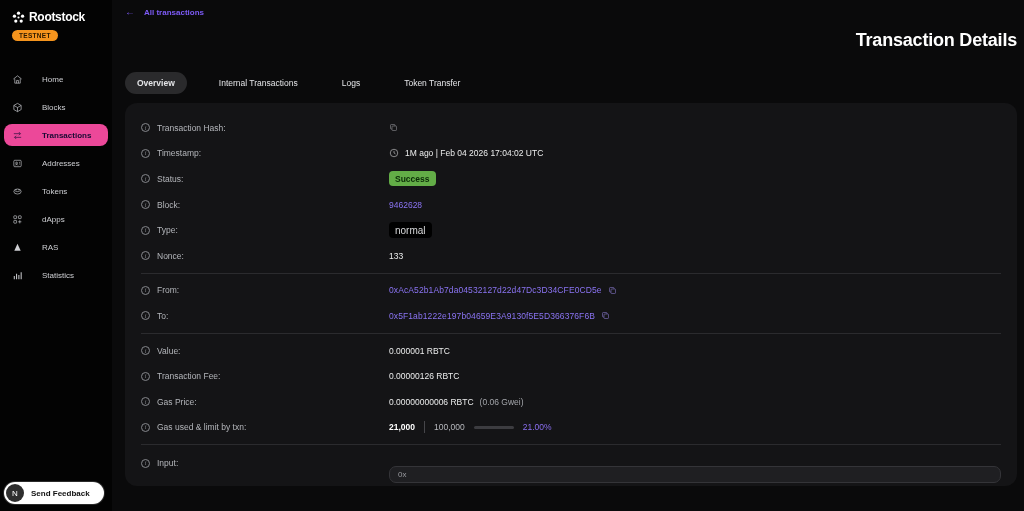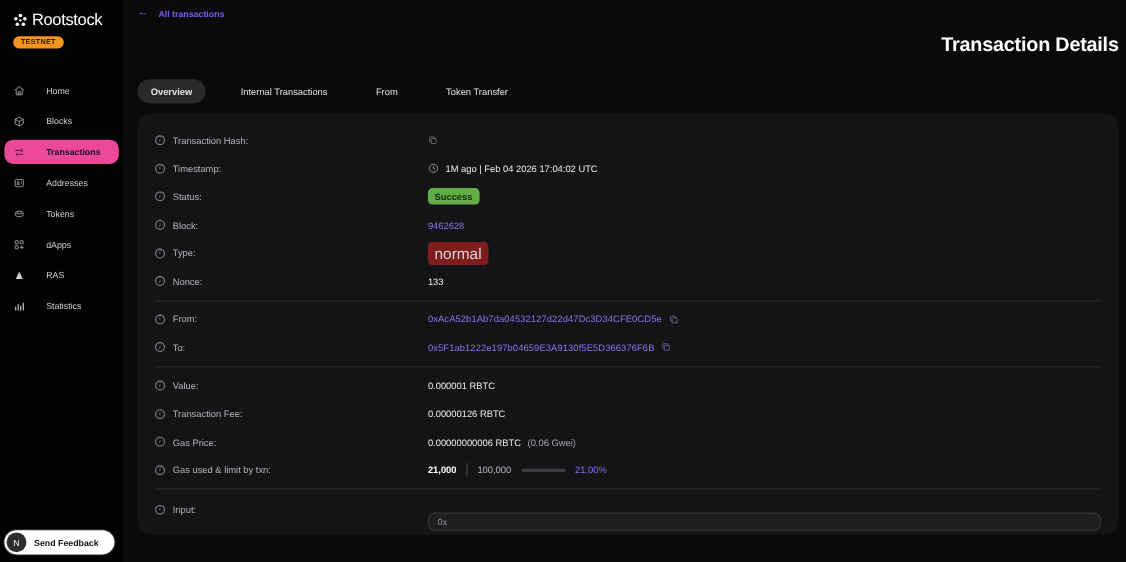--- a/index.html
+++ b/index.html
@@ -10,21 +10,21 @@
     color:#e9eaec;
     display:flex;
   }
   
   .sidebar {
     width:112px; height:511px; background:#030303;
     display:flex; flex-direction:column; flex-shrink:0; position:relative;
   }
   .brand { padding:10px 10px 0 12px; }
   .brand-row { display:flex; align-items:center; gap:4px; }
-  .brand-name { font-size:15px; font-weight:normal; color:#ffffff; letter-spacing:-0.3px; }
+  .brand-name { font-size:12px; font-weight:bold; color:#ffffff; letter-spacing:-0.3px; }
   .brand-badge {
     display:inline-block; margin-top:4px; background:#f5941d; color:#2b1a00;
     font-size:6.5px; font-weight:bold; padding:2px 7px; border-radius:8px; letter-spacing:0.3px;
   }
   .nav { margin-top:26px; display:flex; flex-direction:column; gap:6px; padding:0 4px; }
   .nav-item {
     display:flex; align-items:center; gap:19px; height:22px; padding:0 8px;
     color:#cfd0d4; font-size:8px; border-radius:8px; cursor:pointer;
   }
   .nav-item svg { width:11px; height:11px; stroke:#cfd0d4; fill:none; stroke-width:1.4; flex-shrink:0; }
@@ -75,21 +75,21 @@
   .copy-ic { width:9px; height:9px; cursor:pointer; flex-shrink:0; }
   .copy-ic svg { width:9px; height:9px; stroke:#a9abb1; fill:none; stroke-width:1.3; display:block; }
   .link { color:#8b74f3; cursor:pointer; }
   .link .copy-ic svg, .copy-purple svg { stroke:#a08cf0; }
   .clock-ic svg { width:10px; height:10px; stroke:#e6e7e9; fill:none; stroke-width:1.3; display:block; }
   .badge-success {
     background:#63ad47; color:#0c2c08; font-size:8.5px; font-weight:bold;
     padding:2.5px 6px; border-radius:4px;
   }
   .badge-type {
-    background:#7f1d1d; color:#d8d9db; font-size:14px; padding:2.5px 6px; border-radius:4px;
+    background:#000000; color:#d8d9db; font-size:10px; padding:2.5px 6px; border-radius:4px;
   }
   .divider { border:none; border-top:1px solid #2b2b2e; margin:4px 0; }
   .dim { color:#a3a5aa; }
   .gas-group { display:flex; align-items:center; gap:9px; }
   .gas-used { font-weight:bold; color:#ffffff; }
   .vsep { width:1px; height:12px; background:#46464a; }
   .gas-limit { color:#b7b9be; }
   .progress { width:40px; height:3px; background:#3c3c40; border-radius:2px; overflow:hidden; }
   .progress-fill { height:100%; background:#7a5cf0; border-radius:2px; }
   .gas-pct { color:#8a6ff0; }
@@ -188,21 +188,21 @@
   <div class="breadcrumb">
     <span class="arrow">←</span>
     <span>All transactions</span>
   </div>
 
   <div class="page-title">Transaction Details</div>
 
   <div class="tabs">
     <div class="tab active">Overview</div>
     <div class="tab">Internal Transactions</div>
-    <div class="tab">From</div>
+    <div class="tab">Logs</div>
     <div class="tab">Token Transfer</div>
   </div>
 
   <div class="panel">
 
     <div class="drow">
       <div class="drow-label">
           <span class="info-ic">i</span>
           <span>Transaction Hash:</span>
         </div>

